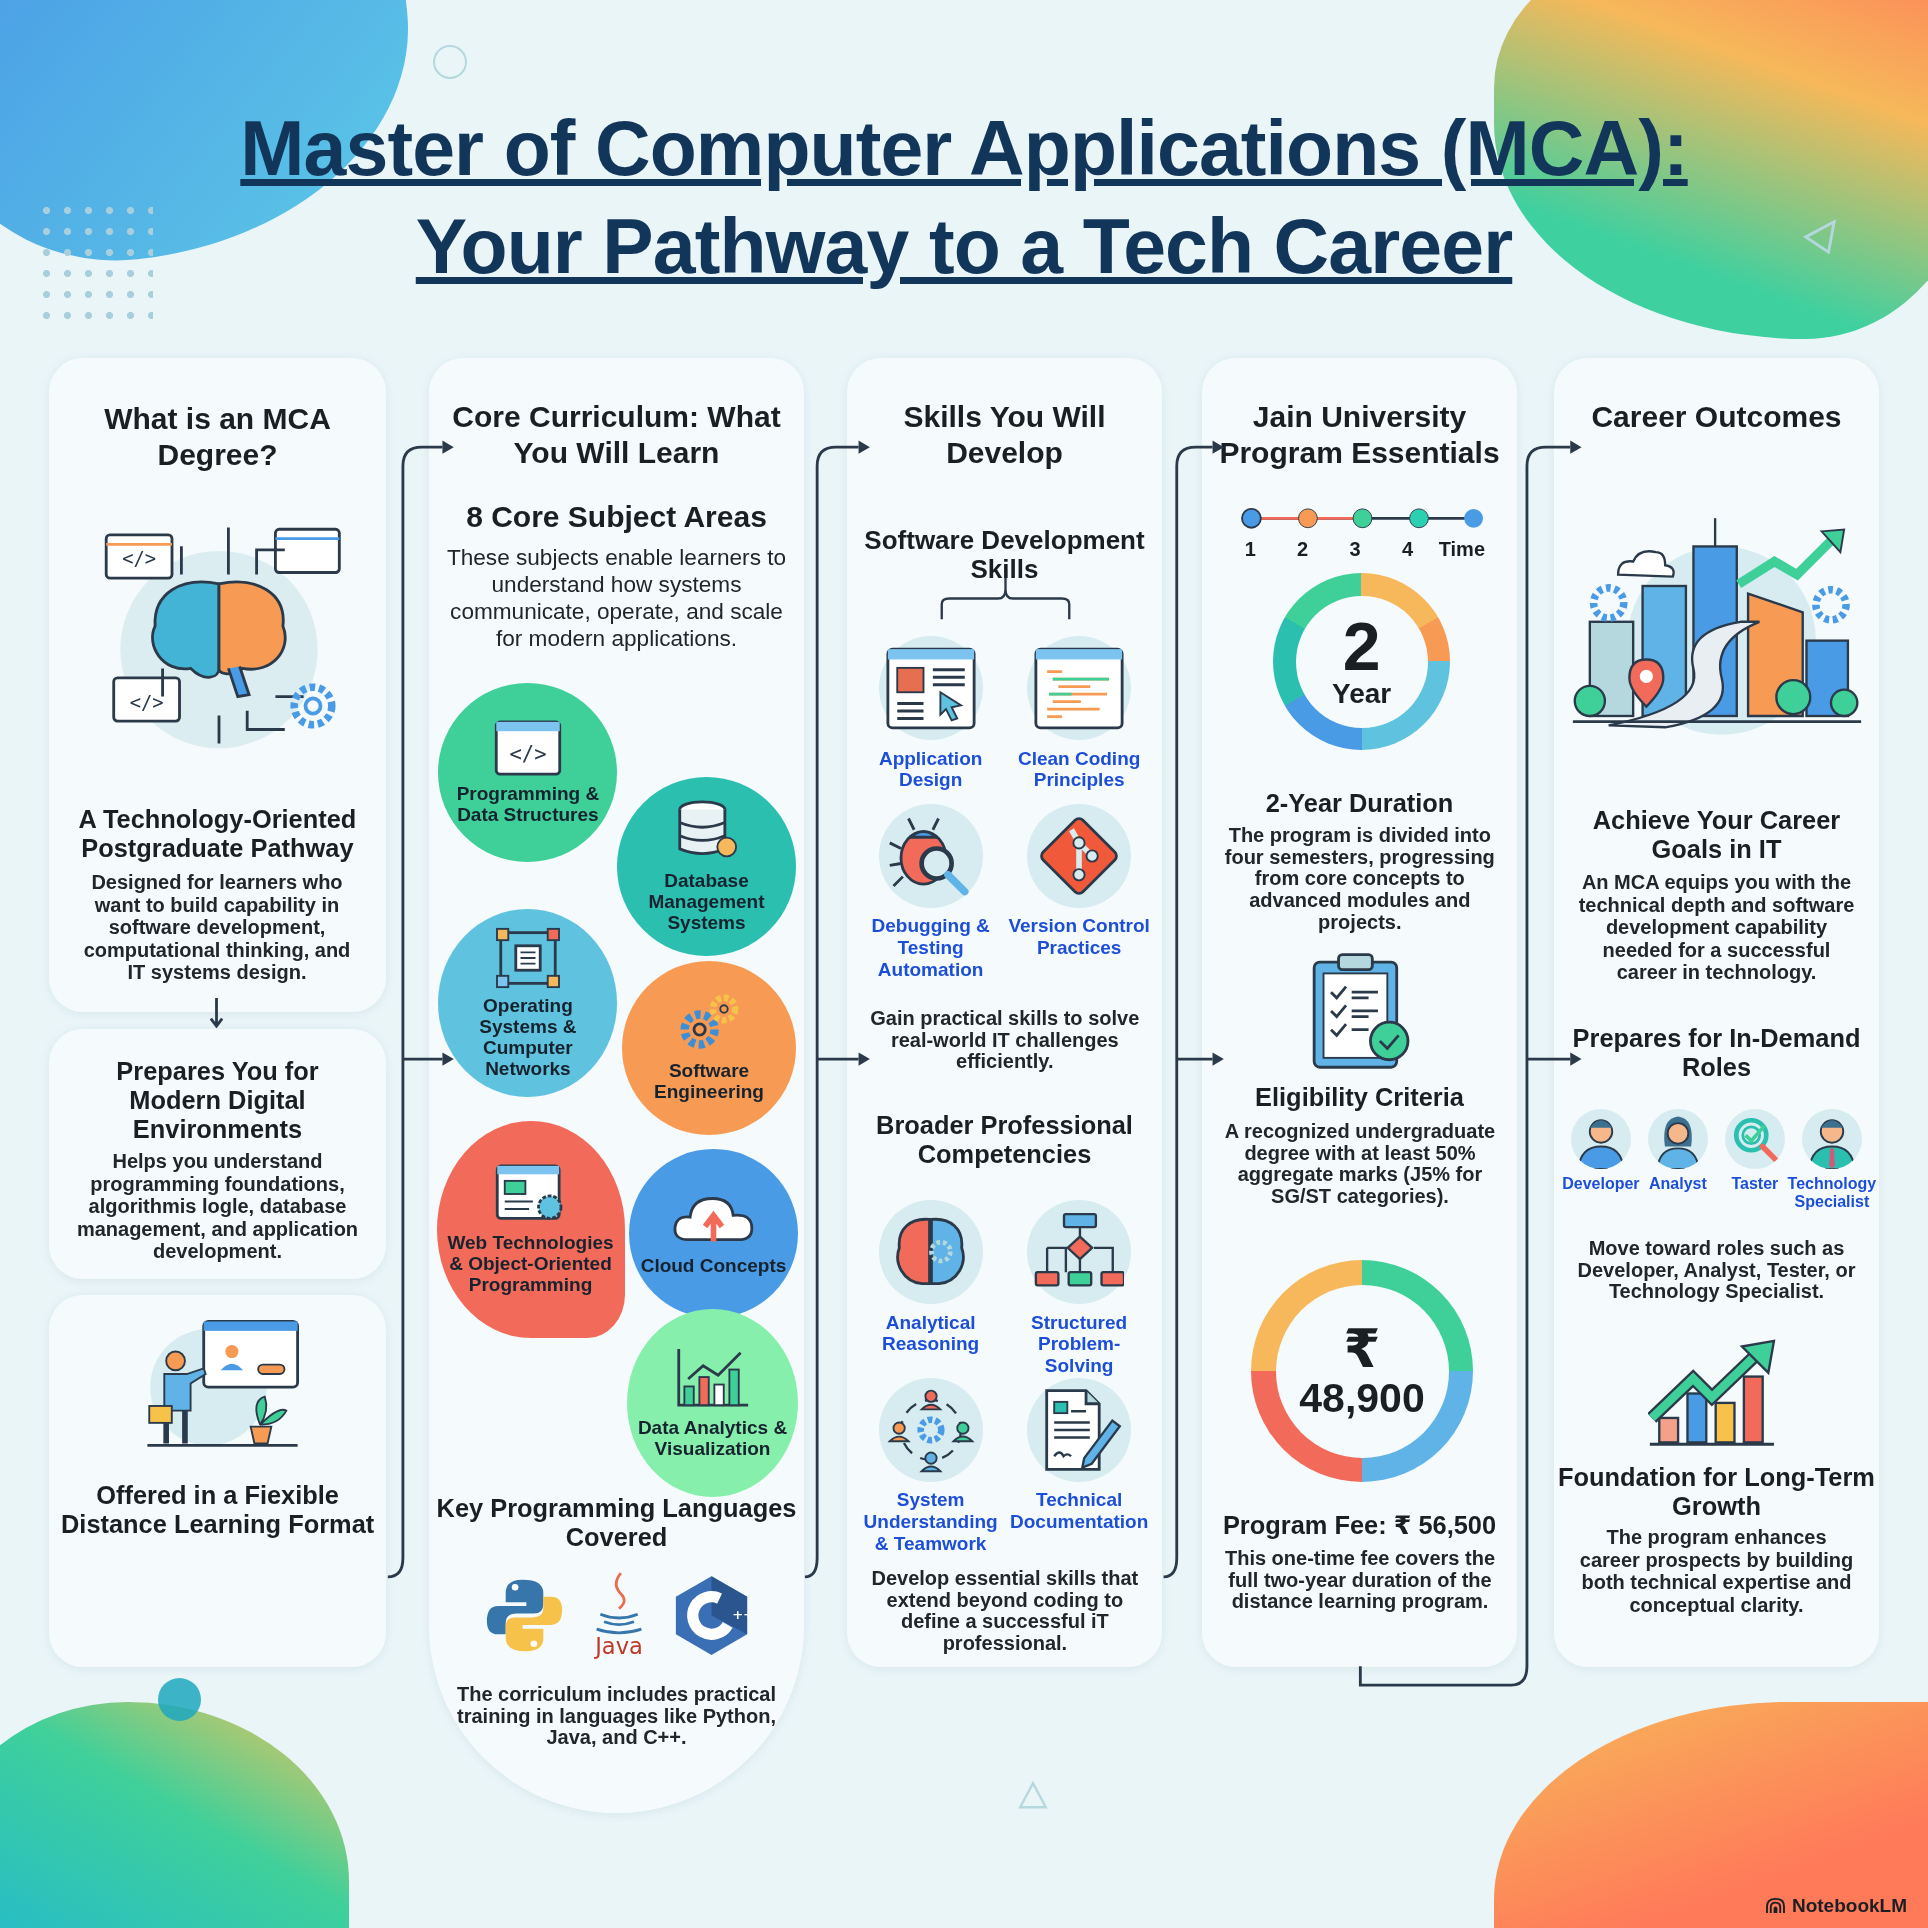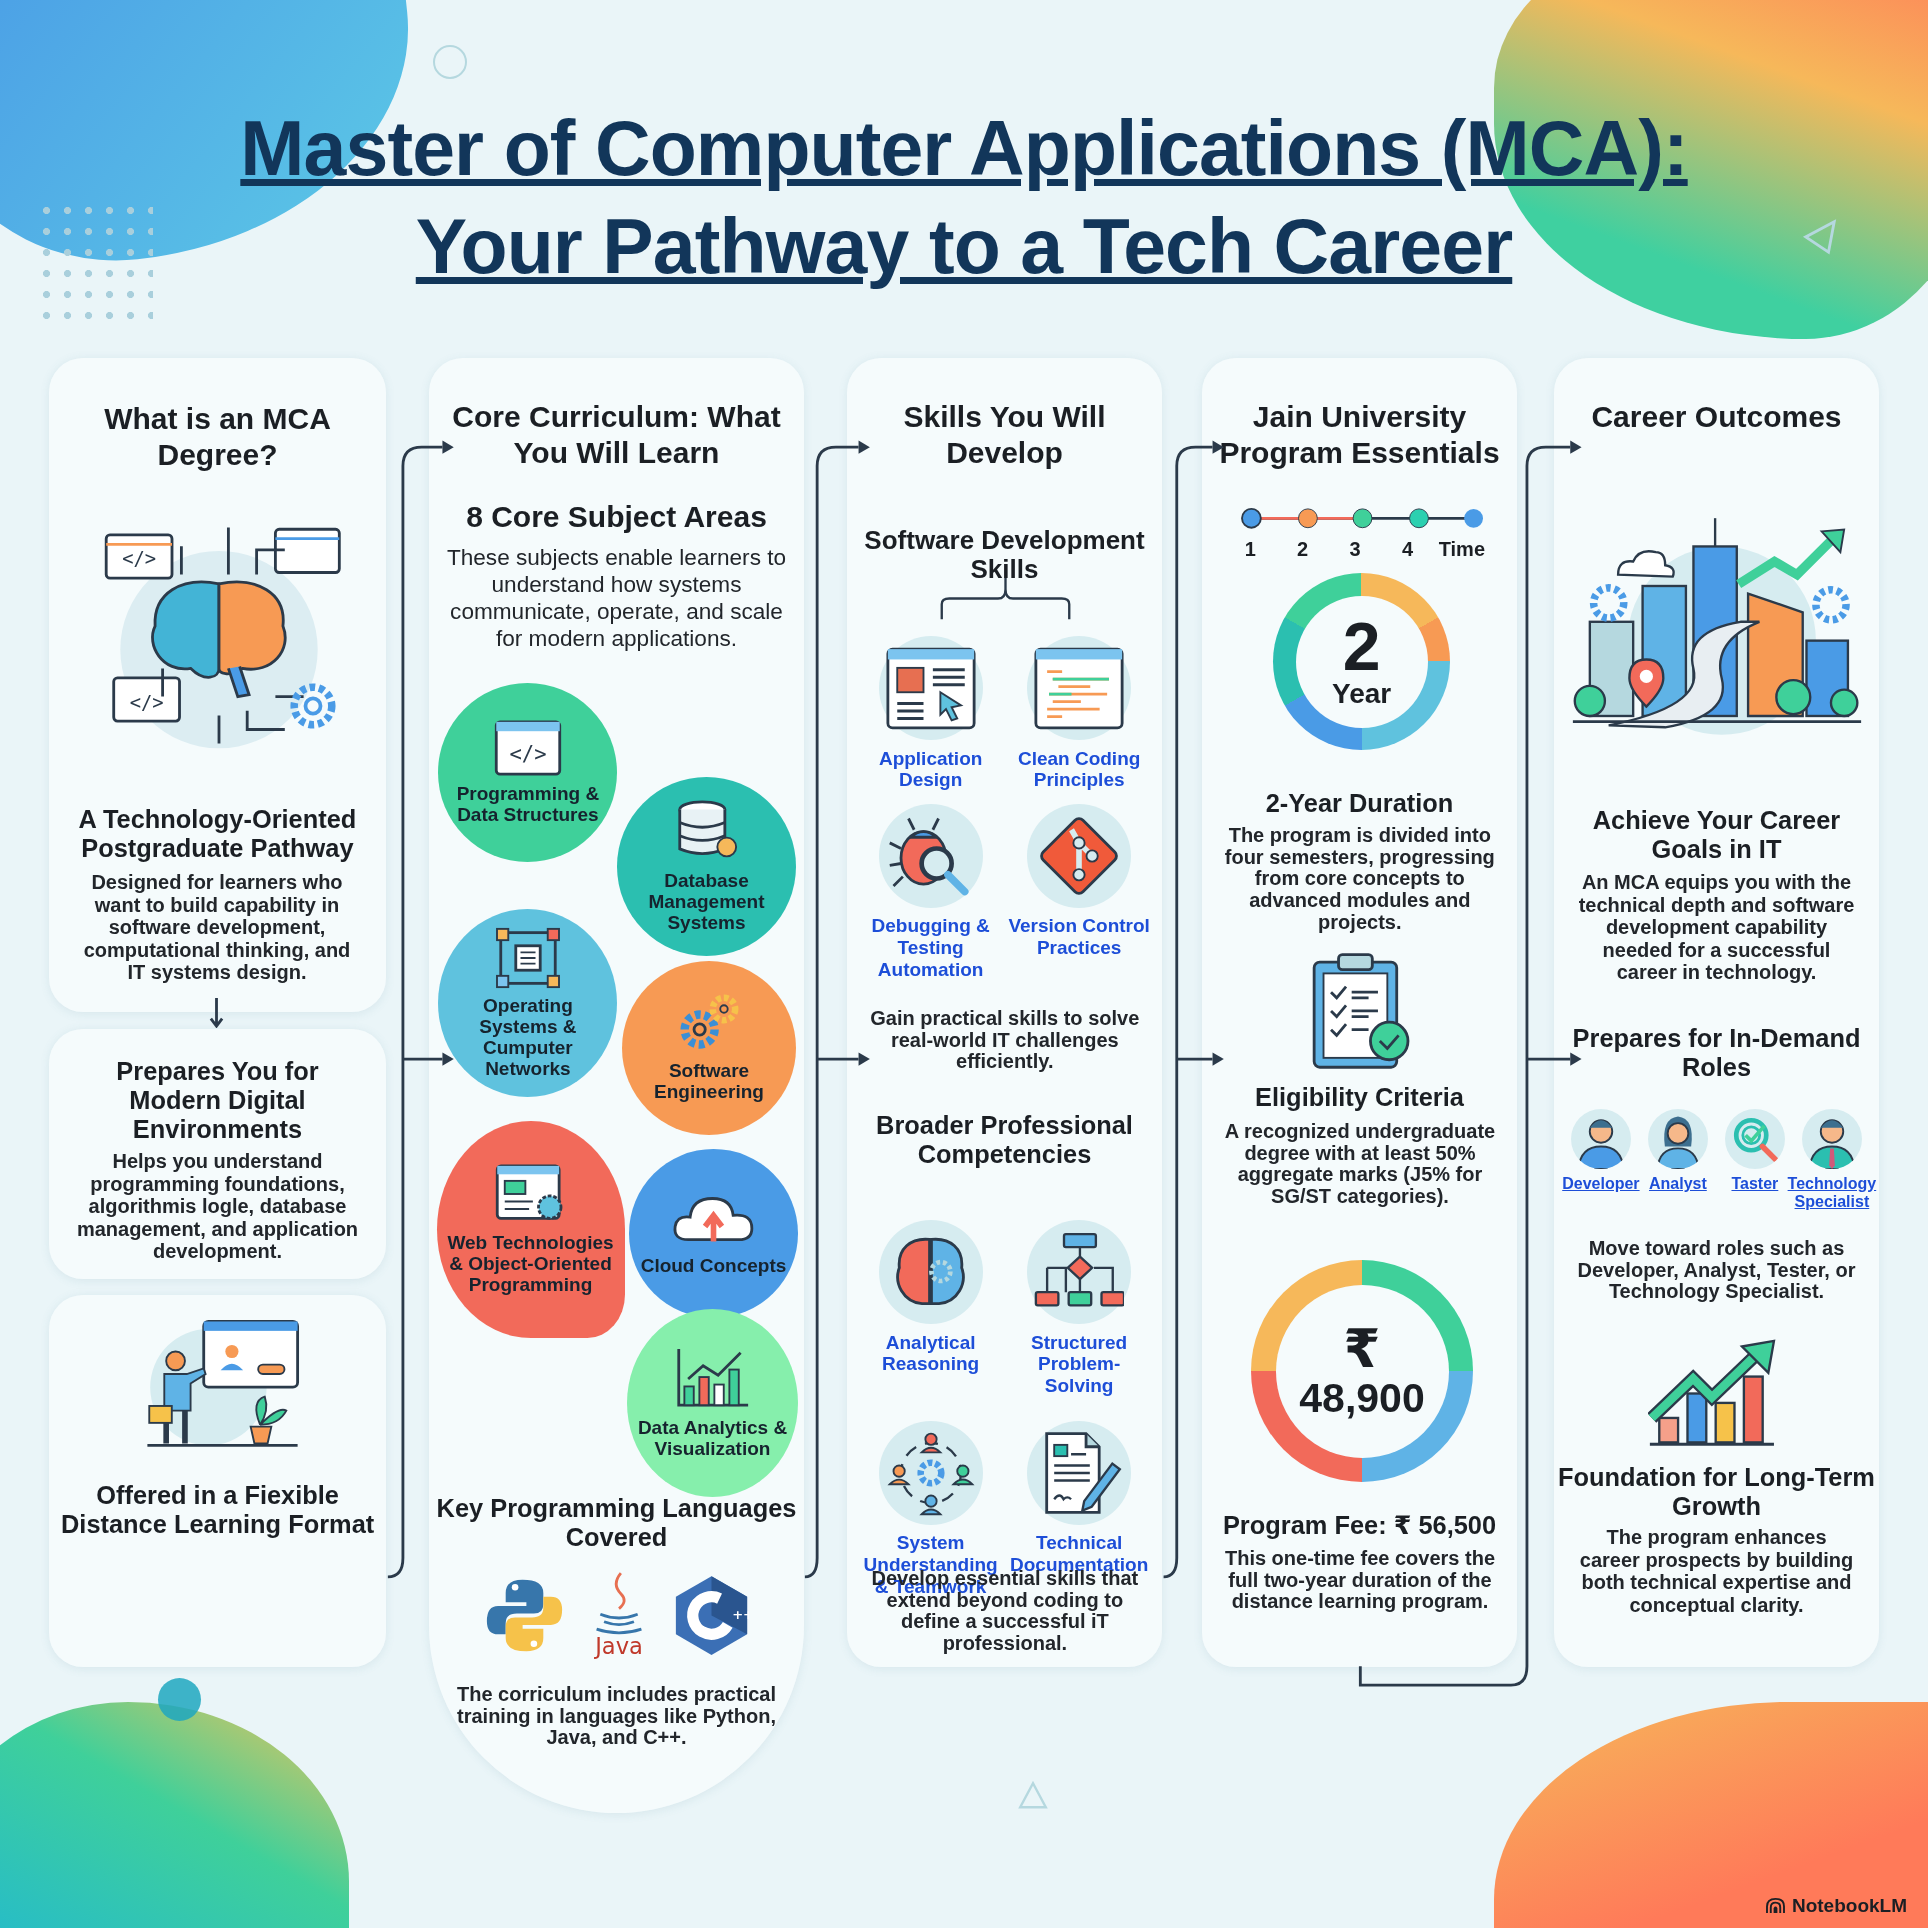--- a/index.html
+++ b/index.html
@@ -67,21 +67,21 @@
     display: flex; align-items: center; justify-content: center; margin-bottom: 7.5px; }
 
   
   .c4 { left: 1202px; top: 358px; width: 315px; height: 1309px; }
 
   
   .c5 { left: 1554px; top: 358px; width: 325px; height: 1309px; }
   .roles { position: absolute; left: 9.4px; top: 751px; width: 306px; display: flex; justify-content: space-between; }
   .role { display: flex; flex-direction: column; align-items: center; width: 75px; }
   .role .av { width: 60px; height: 60px; border-radius: 50%; background: #d6ecf0; margin-bottom: 5.6px; position: relative; overflow: hidden; }
-  .role .lbl { font-size: 16px; line-height: 18px; text-decoration: underline; }
+  .role .lbl { font-size: 16px; line-height: 18px; }
 
   .connector { position: absolute; z-index: 3; }
   .watermark { position: absolute; right: 21px; bottom: 11.3px; z-index: 4; display: flex; align-items: center; gap: 5.6px;
     font-size: 19px; font-weight: 700; color: #1b1f24; }
   .abs { position: absolute; }
 </style>
 </head>
 <body>
 
 <div class="blob blob-tl"></div>
@@ -327,21 +327,21 @@
             <circle cx="62" cy="48" r="6" fill="#d6ecf0" stroke="#2b3a4a" stroke-width="2"></circle>
             <circle cx="48" cy="68" r="6" fill="#d6ecf0" stroke="#2b3a4a" stroke-width="2"></circle>
           </svg>
         </div>
       <span class="lbl">Version Control Practices</span>
     </div>
   </div>
   <p class="abs" style="left:11.3px;top:650px;width:293px;font-size:20px;line-height:21.7px">Gain practical skills to solve real-world IT challenges efficiently.</p>
 
   <h3 class="abs" style="left:0;top:753px;width:100%;font-size:25.4px">Broader Professional Competencies</h3>
-  <div class="skill-grid" style="left:9.4px;top:862px;width:297px;row-gap:24px">
+  <div class="skill-grid" style="left:9.4px;top:842px;width:297px;row-gap:1px">
     <div class="skill">
       <div class="icon-circle">
           <svg width="85" height="85" viewBox="0 0 90 90">
             <path d="M44 10 C24 8 10 20 12 40 C6 56 16 76 36 78 L44 78 Z" fill="#f26a5a" stroke="#2b3a4a" stroke-width="3"></path>
             <path d="M46 10 C66 8 80 20 78 40 C84 56 74 76 54 78 L46 78 Z" fill="#5fb3e6" stroke="#2b3a4a" stroke-width="3"></path>
             <circle cx="56" cy="44" r="10" fill="none" stroke="#b5d8df" stroke-width="5" stroke-dasharray="4 3"></circle>
           </svg>
         </div>
       <span class="lbl">Analytical Reasoning</span>
     </div>

